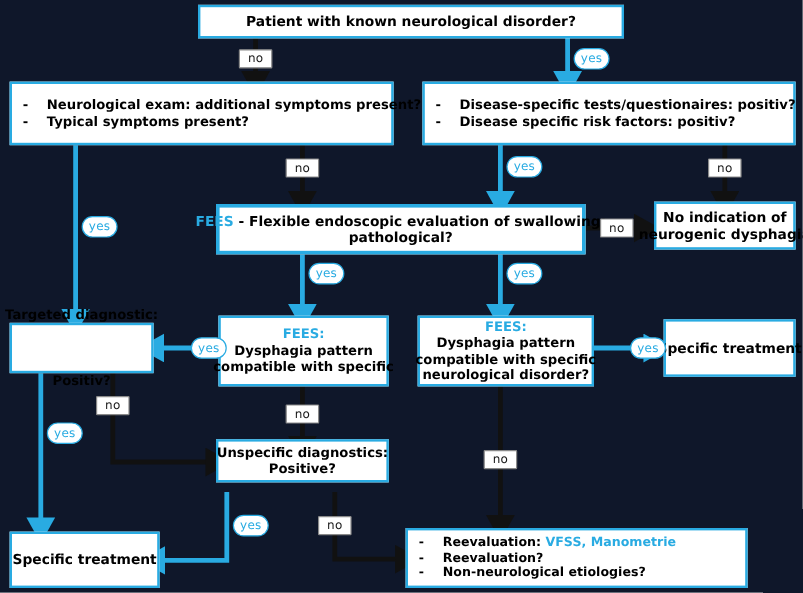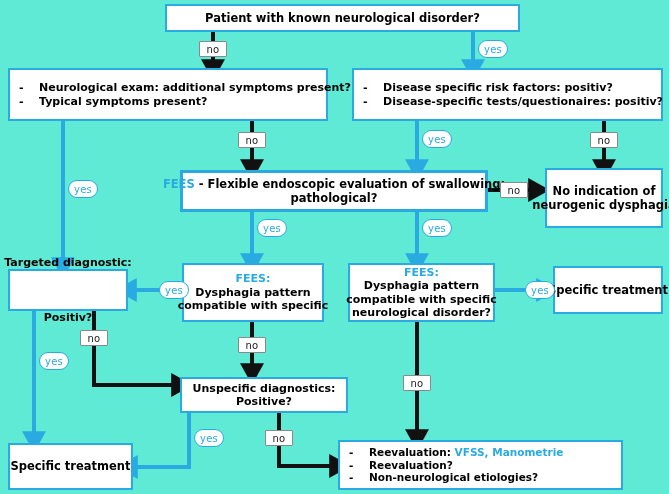--- a/index.html
+++ b/index.html
@@ -4,21 +4,21 @@
 <style>
   html, body {
     margin: 0;
     padding: 0;
     background: #ffffff;
   }
   #canvas {
     position: relative;
     width: 669px;
     height: 494px;
-    background: #5eead4;
+    background: #0f172a;
     font-family: "DejaVu Sans", sans-serif;
     overflow: hidden;
   }
   svg#wires {
     position: absolute;
     left: 0; top: 0;
     width: 669px;
     height: 494px;
     pointer-events: none;
   }
@@ -133,30 +133,30 @@
   <div class="node center" style="left:165px; top:4px; width:355px; height:28px; font-size:11.5px;">
     <span class="ln">Patient with known neurological disorder?</span>
   </div>
 
   <div class="node bullets" style="left:8px; top:68px; width:320px; height:53px; font-size:11px;">
     <span class="ln"><span class="dash">-</span><span>Neurological exam: additional symptoms present?</span></span>
     <span class="ln"><span class="dash">-</span><span>Typical symptoms present?</span></span>
   </div>
 
   <div class="node bullets" style="left:352px; top:68px; width:311px; height:53px; font-size:11px;">
+    <span class="ln"><span class="dash">-</span><span>Disease-specific tests/questionaires: positiv?</span></span>
     <span class="ln"><span class="dash">-</span><span>Disease specific risk factors: positiv?</span></span>
-    <span class="ln"><span class="dash">-</span><span>Disease-specific tests/questionaires: positiv?</span></span>
   </div>
 
   <div class="node center thick" style="left:180px; top:170px; width:308px; height:42px; font-size:11.5px;">
     <span class="ln"><span class="accent">FEES</span><span> - Flexible endoscopic evaluation of swallowing:</span></span>
     <span class="ln">pathological?</span>
   </div>
 
-  <div class="node center" style="left:545px; top:168px; width:118px; height:60px; font-size:11.5px;">
+  <div class="node center" style="left:545px; top:168px; width:118px; height:40px; font-size:11.5px;">
     <span class="ln">No indication of</span>
     <span class="ln">neurogenic dysphagia</span>
   </div>
 
   <div class="node center" style="left:8px; top:269px; width:120px; height:42px; font-size:11px;gap:41px;">
     <span class="ln">Targeted diagnostic:</span>
     <span class="ln">Positiv?</span>
   </div>
 
   <div class="node center" style="left:182px; top:263px; width:142px; height:59px; font-size:11px;">
@@ -169,21 +169,21 @@
     <span class="ln accent">FEES:</span>
     <span class="ln">Dysphagia pattern</span>
     <span class="ln">compatible with specific</span>
     <span class="ln">neurological disorder?</span>
   </div>
 
   <div class="node center" style="left:553px; top:266px; width:110px; height:48px; font-size:11.5px;">
     <span class="ln">Specific treatment</span>
   </div>
 
-  <div class="node center" style="left:180px; top:377px; width:168px; height:36px; font-size:11px;">
+  <div class="node center" style="left:180px; top:366px; width:144px; height:36px; font-size:11px;">
     <span class="ln">Unspecific diagnostics:</span>
     <span class="ln">Positive?</span>
   </div>
 
   <div class="node center" style="left:8px; top:443px; width:125px; height:47px; font-size:11.5px;">
     <span class="ln">Specific treatment</span>
   </div>
 
   <div class="node bullets" style="left:338px; top:440px; width:285px; height:50px; font-size:10.5px;">
     <span class="ln"><span class="dash">-</span><span>Reevaluation: </span><span class="accent">VFSS, Manometrie</span></span>

